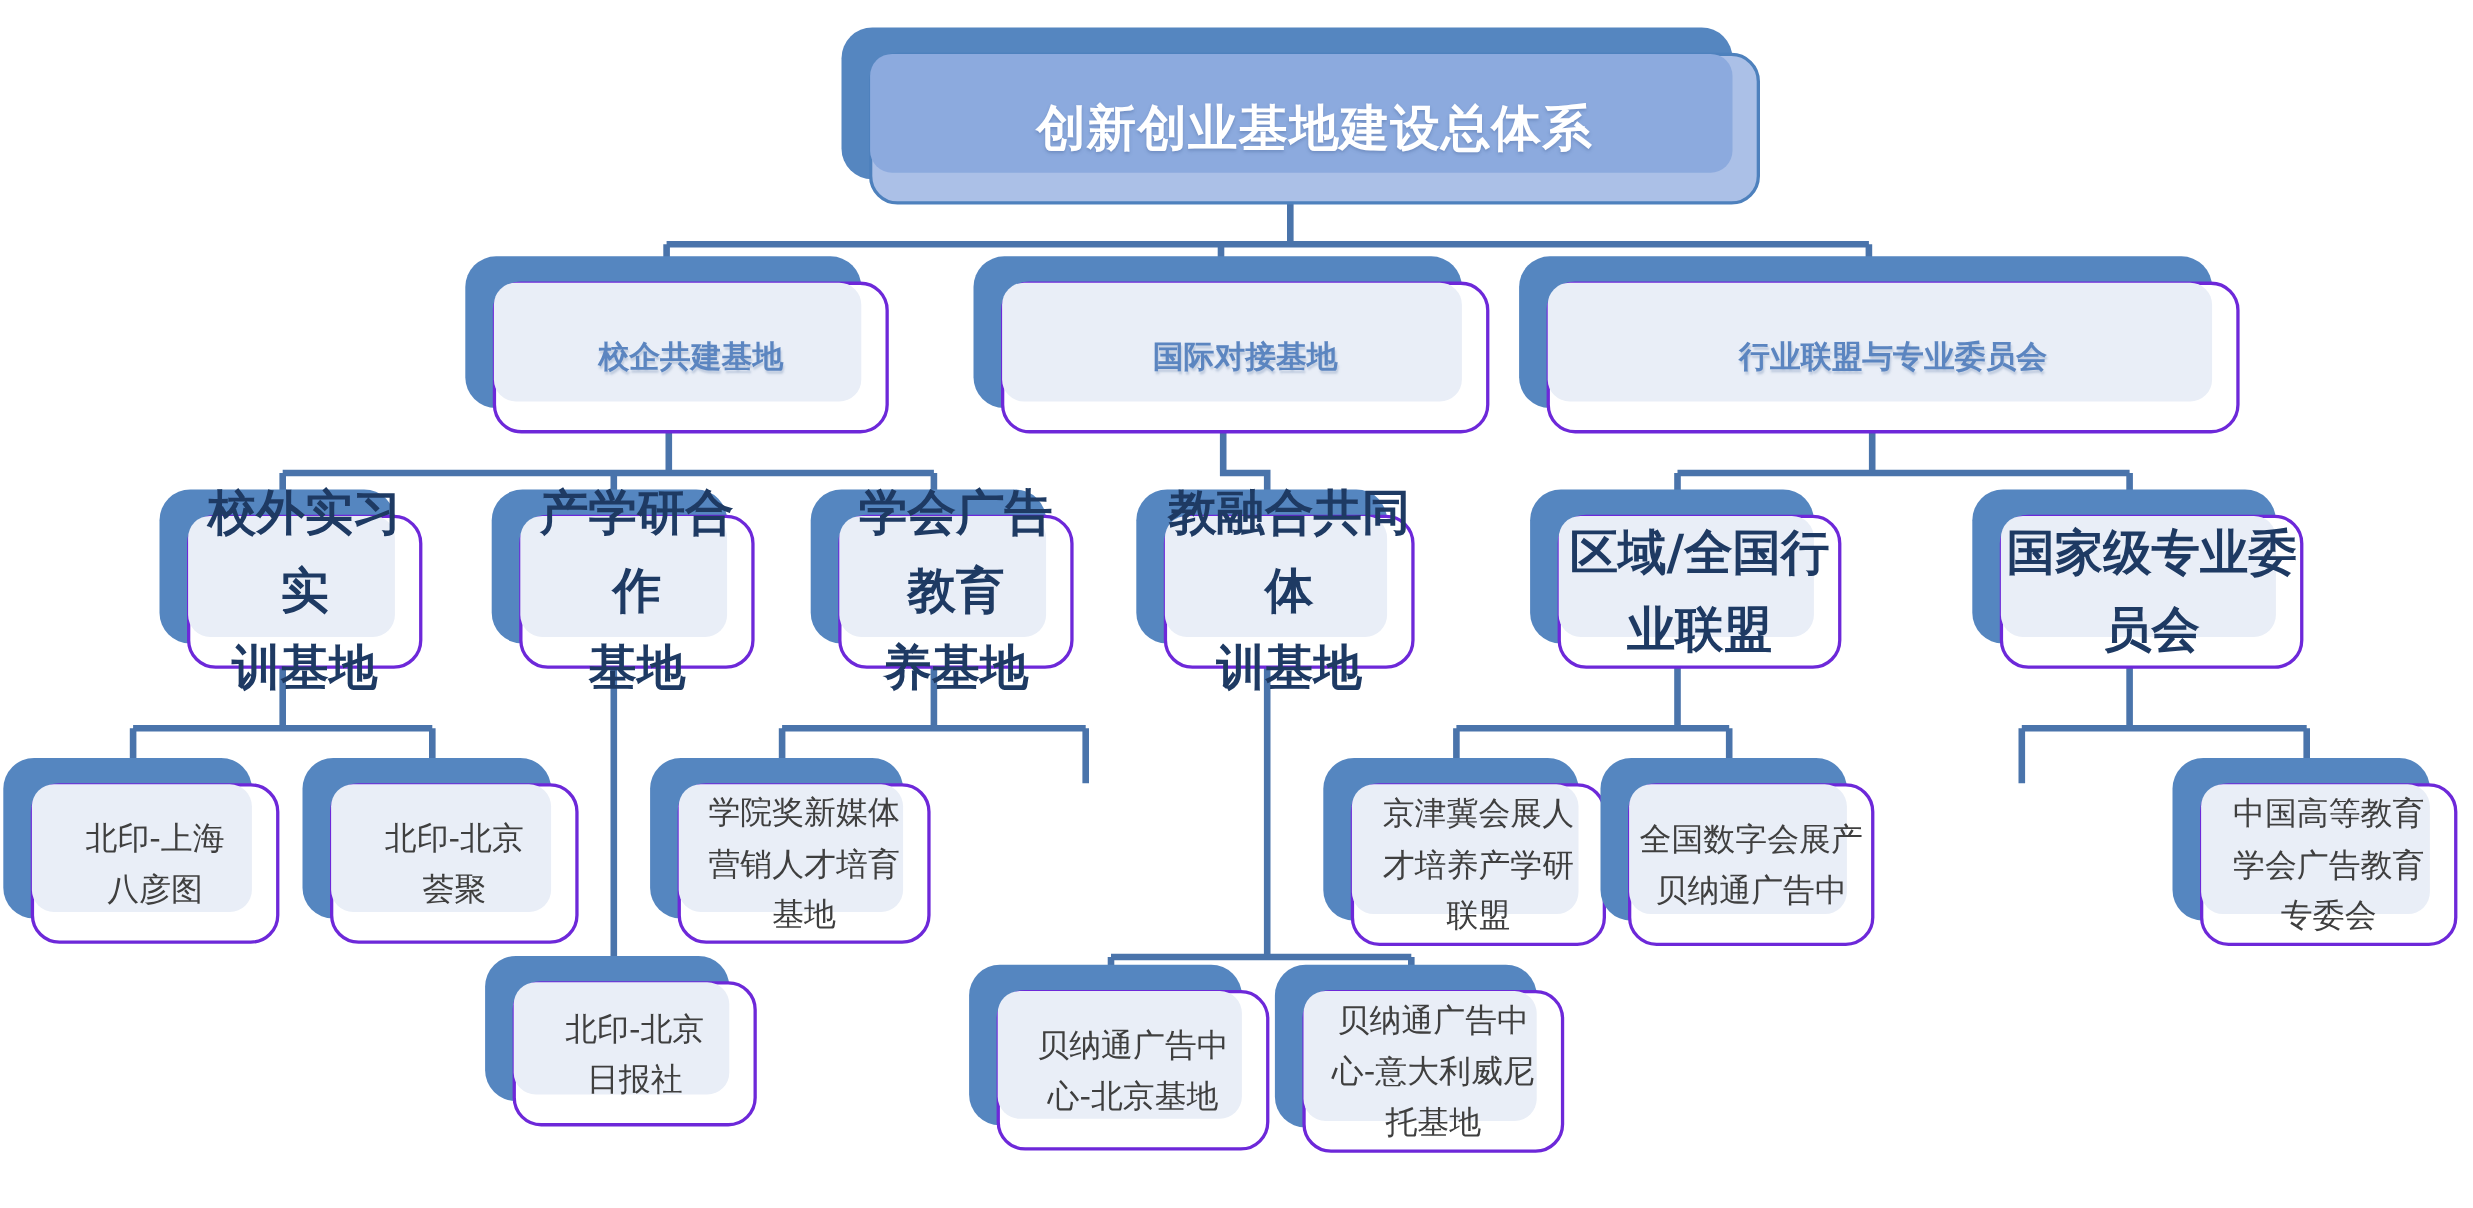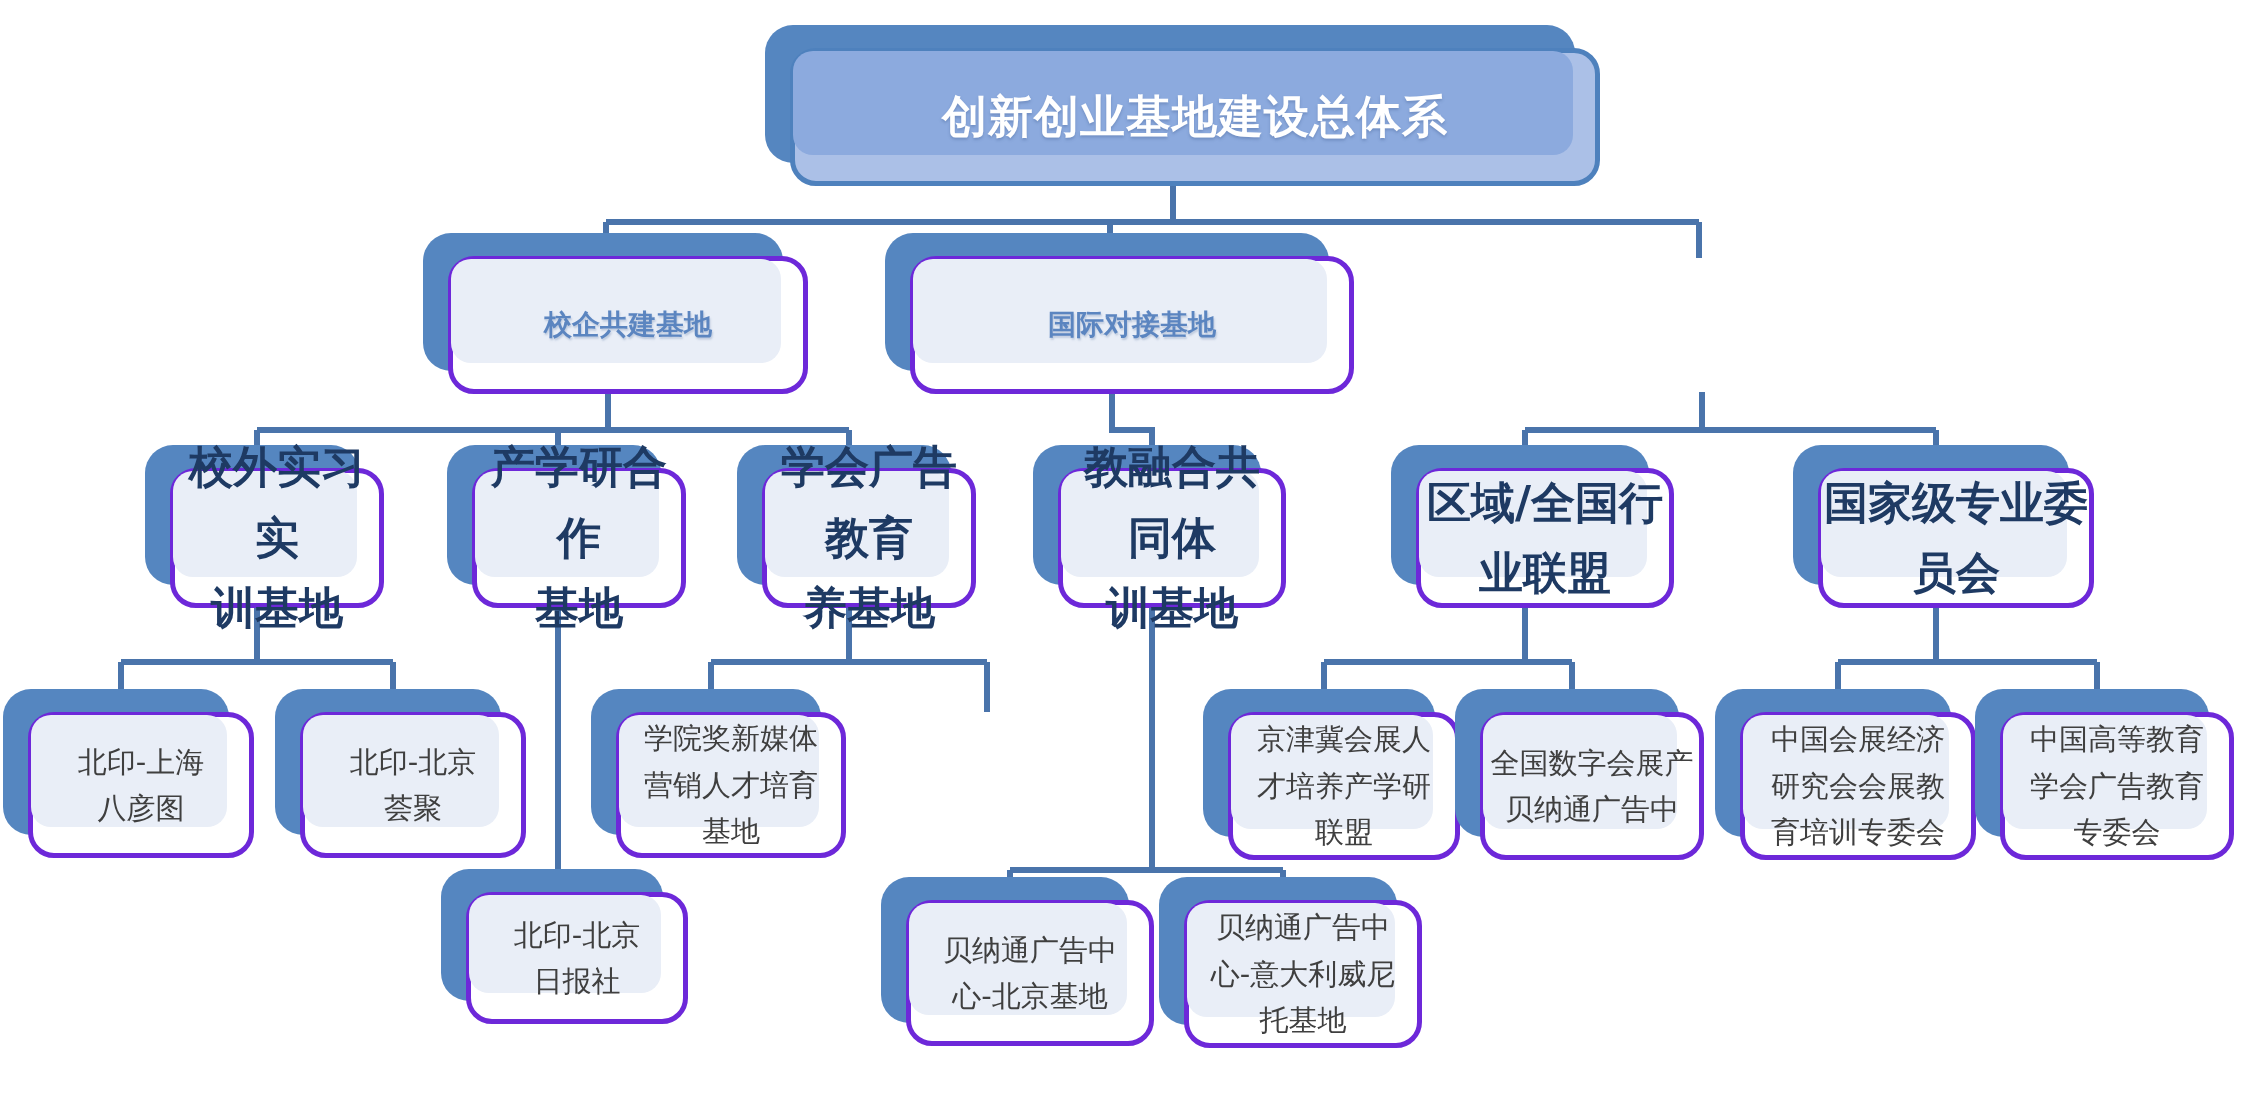--- a/index.html
+++ b/index.html
@@ -12,21 +12,21 @@
 
   .node { position:absolute; z-index:1; }
   
   .node::before {
     content:""; position:absolute; left:-25px; top:-23px;
     width:100%; height:100%;
     background:#5586c0; border-radius:28px;
   }
   .card {
     position:absolute; inset:0;
-    background:#ffffff; border:5px solid #6d28d9; border-radius:26px;
+    background:#ffffff; border:3px solid #6d28d9; border-radius:26px;
     display:flex; align-items:center; justify-content:center;
     text-align:center;
   }
   
   .card::before {
     content:""; position:absolute; left:-2px; top:-2px; right:22px; bottom:26px;
     background:#e9eef7; border-radius:20px;
   }
   .card.title-card { background:#abc0e7; border-color:#4e81bd; }
   .card.title-card::before { background:#8caade; }
@@ -70,20 +70,25 @@
   </div>
 
   <div class="node lv2" style="left:448px; top:256px; width:360px; height:138px;">
     <div class="card">
       <span class="label">校企共建基地</span>
     </div>
   </div>
   <div class="node lv2" style="left:910px; top:256px; width:444px; height:138px;">
     <div class="card">
       <span class="label">国际对接基地</span>
+    </div>
+  </div>
+  <div class="node lv2" style="left:1406px; top:256px; width:630px; height:138px;">
+    <div class="card">
+      <span class="label">行业联盟与专业委员会</span>
     </div>
   </div>
 
   <div class="node lv3" style="left:170px; top:468px; width:214px; height:140px;">
     <div class="card">
       <span class="label">校外实习实
 训基地</span>
     </div>
   </div>
   <div class="node lv3" style="left:472px; top:468px; width:214px; height:140px;">
@@ -142,27 +147,20 @@
 才培养产学研
 联盟</span>
     </div>
   </div>
   <div class="node lv4" style="left:1480px; top:712px; width:224px; height:148px;">
     <div class="card">
       <span class="label">全国数字会展产
 贝纳通广告中</span>
     </div>
   </div>
-  <div class="node lv4" style="left:1740px; top:712px; width:236px; height:148px;">
-    <div class="card">
-      <span class="label">中国会展经济
-研究会会展教
-育培训专委会</span>
-    </div>
-  </div>
   <div class="node lv4" style="left:2000px; top:712px; width:234px; height:148px;">
     <div class="card">
       <span class="label">中国高等教育
 学会广告教育
 专委会</span>
     </div>
   </div>
 
   <div class="node lv4" style="left:466px; top:892px; width:222px; height:132px;">
     <div class="card">

